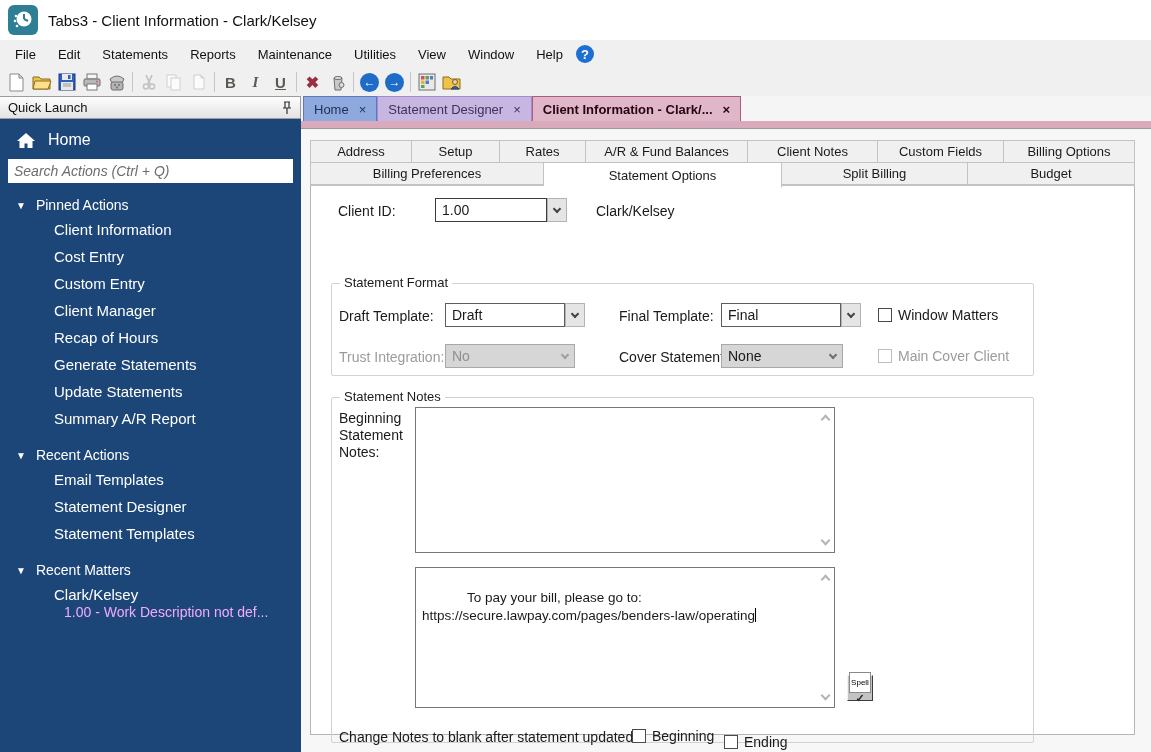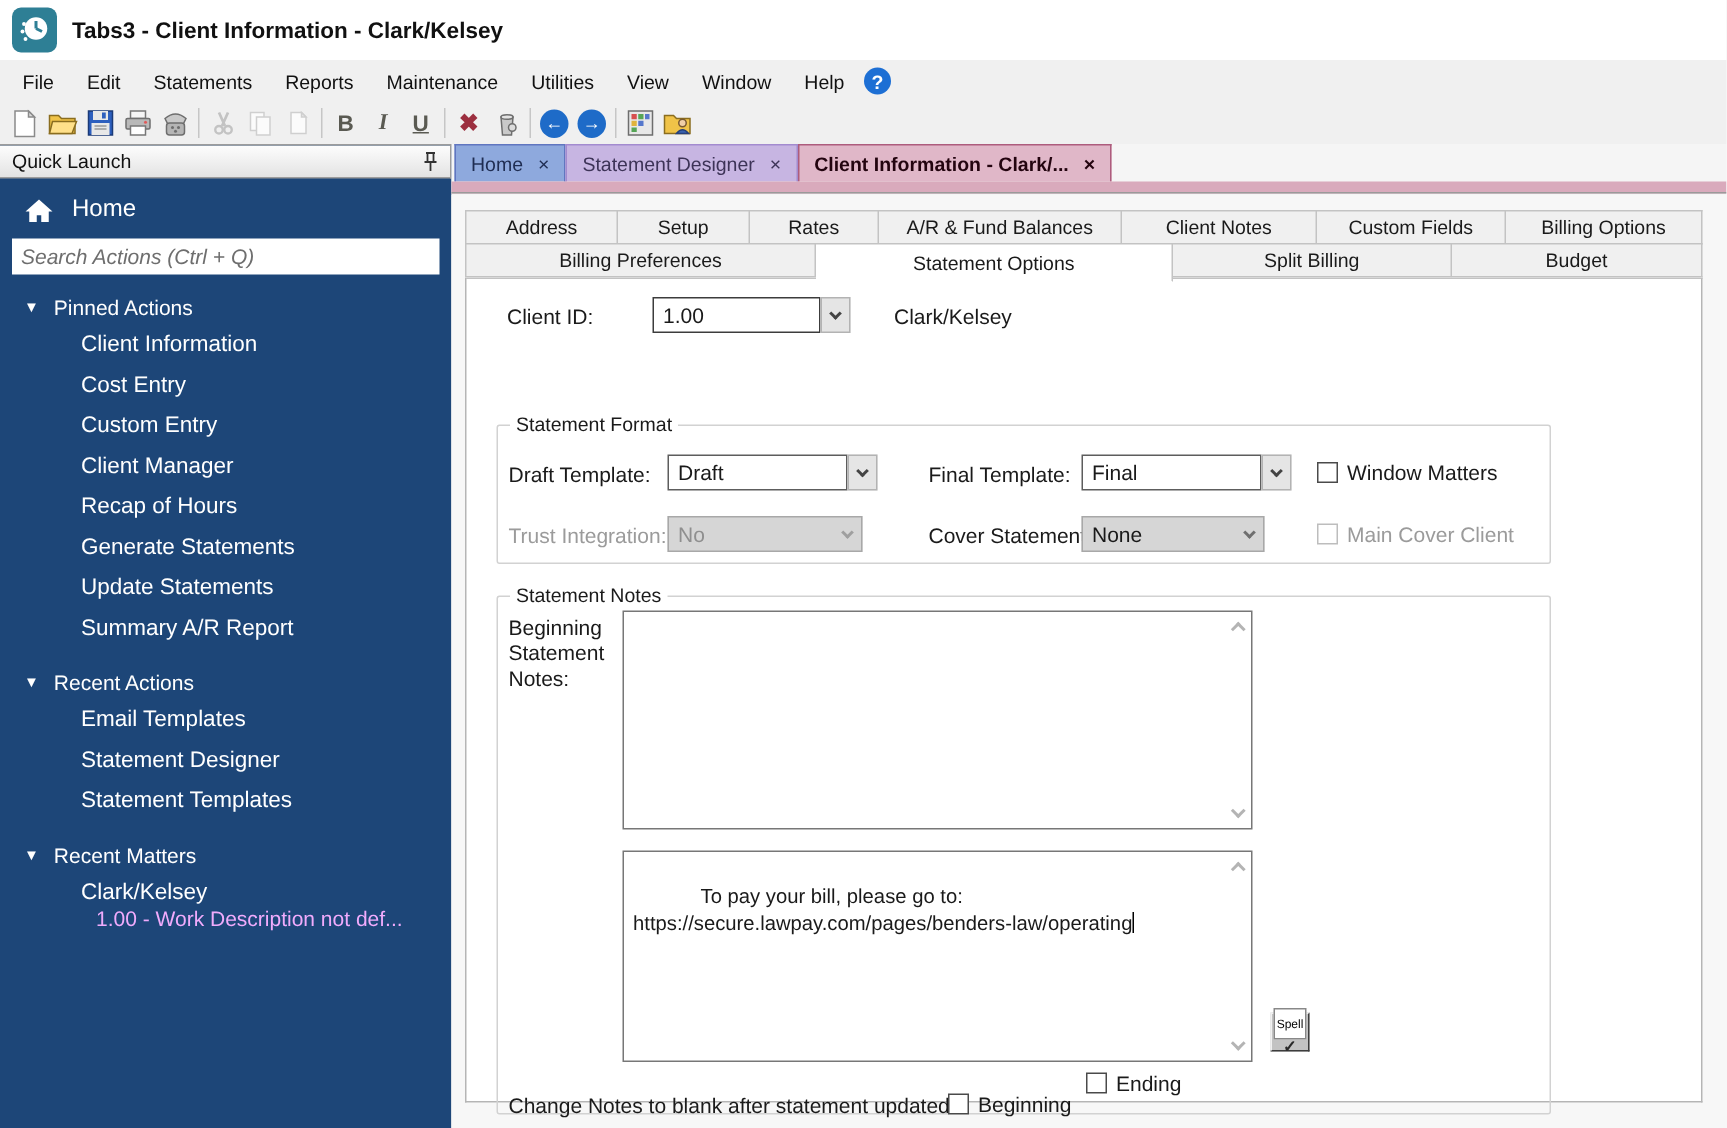--- a/index.html
+++ b/index.html
@@ -2,21 +2,21 @@
 <html><head>
 <meta charset="utf-8">
 <style>
   * { margin:0; padding:0; box-sizing:border-box; }
   html,body { width:1151px; height:752px; overflow:hidden; }
   body { font-family:"Liberation Sans", sans-serif; background:#f0f0f0; position:relative; color:#1a1a1a; }
 
   
   .titlebar { position:absolute; left:0; top:0; width:1151px; height:40px; background:#ffffff; display:flex; align-items:center; }
   .app-icon { width:30px; height:30px; margin-left:8px; border-radius:6px; background:#2e7f95; display:flex; align-items:center; justify-content:center; }
-  .title-text { margin-left:10px; font-size:15px; font-weight:bold; color:#111;text-align:right; }
+  .title-text { margin-left:10px; font-size:15px; font-weight:normal; color:#111;text-align:right; }
 
   
   .menubar { position:absolute; left:0; top:40px; width:1151px; height:28px; background:#f0f0f0; display:flex; align-items:center; padding-left:4px; }
   .menu-item { font-size:13px; padding:5px 11px; color:#111; cursor:default; }
   .help-circle { width:18px; height:18px; border-radius:50%; background:#1d6fd4; color:#fff; font-size:13px; font-weight:bold; display:flex; align-items:center; justify-content:center; margin-left:2px; }
 
   
   .toolbar { position:absolute; left:0; top:68px; width:1151px; height:28px; background:#f0f0f0; display:flex; align-items:center; padding-left:4px; }
   .tbtn { width:25px; height:24px; display:flex; align-items:center; justify-content:center; }
   .tsep { width:1px; height:20px; background:#c6c6c6; margin:0 3px; }
@@ -385,21 +385,21 @@
 
           <div class="spellbtn" style="left:515px; top:277px;">
             <span class="stext">Spell</span>
             <span class="scheck">✓</span>
           </div>
 
           <div class="flabel" style="left:7px; top:331px;">Change Notes to blank after statement updated:</div>
           <div class="cbrow" style="left:300px; top:330px;">
             <span class="cb"></span><span>Beginning</span>
           </div>
-          <div class="cbrow" style="left:392px; top:316px;">
+          <div class="cbrow" style="left:392px; top:336px;">
             <span class="cb"></span><span>Ending</span>
           </div>
         </div>
 
       </div>
     </div>
   </div>
 </div>
 
 </body></html>

